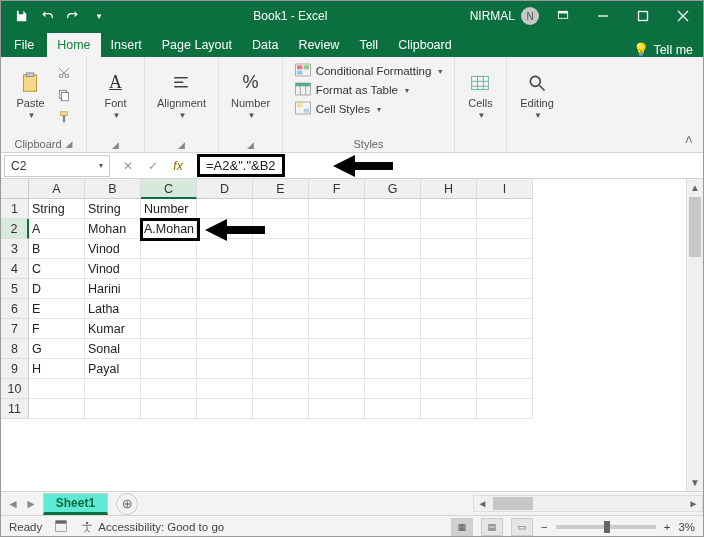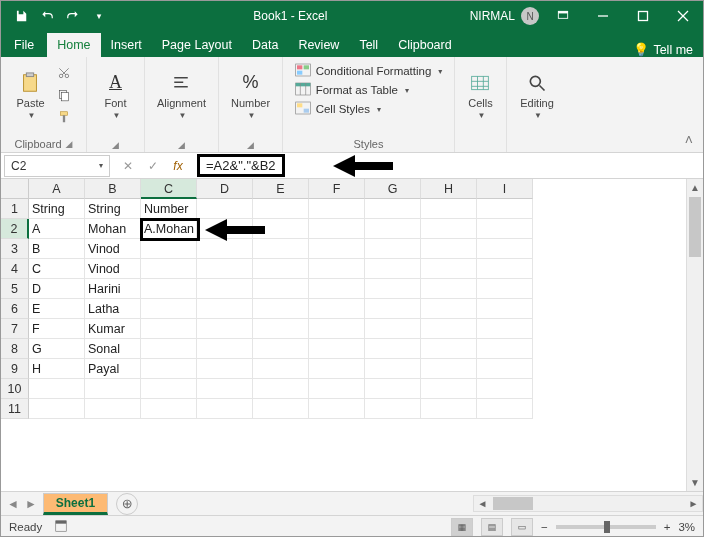--- a/index.html
+++ b/index.html
@@ -62,21 +62,21 @@
   .vscroll .thumb { position:absolute; left:2px; right:2px; top:18px; height:60px; background:#c7c7c7;}
   .vscroll .arrow { position:absolute; left:0; right:0; height:17px; display:flex; align-items:center; justify-content:center; color:#666; font-size:10px;}
 
   
   .active-cell-box { position:absolute; border:3px solid #000; pointer-events:none; }
   .annot-arrow { position:absolute; }
 
   
   .sheettabs { height: 24px; border-top:1px solid #d4d4d4; background:#f3f3f3; display:flex; align-items:center; font-size:12px; }
   .sheet-nav { display:flex; padding:0 6px; gap:6px; color:#888;}
-  .sheet-tab { background:#fdba74; border:1px solid #ccc; border-bottom:3px solid #0c6f3f; padding:2px 12px; color:#0c6f3f; font-weight:600;}
+  .sheet-tab { background:#5eead4; border:1px solid #ccc; border-bottom:3px solid #0c6f3f; padding:2px 12px; color:#0c6f3f; font-weight:600;}
   .add-sheet { width:22px; height:22px; border:1px solid #ccc; border-radius:50%; display:flex; align-items:center; justify-content:center; margin-left:8px; color:#666; font-size:13px;}
   .hscroll-area { margin-left:auto; width:230px; height:17px; background:#f0f0f0; border:1px solid #ddd; position:relative; display:flex; align-items:center;}
   .hscroll-area .ha { width:17px; text-align:center; color:#666; font-size:10px;}
   .hscroll-area .thumb { flex:0 0 40px; height:13px; background:#c7c7c7; margin-left:2px;}
 
   
   .statusbar { height:22px; background:#f3f3f3; border-top:1px solid #d4d4d4; display:flex; align-items:center; font-size:11.5px; color:#444; padding:0 8px; gap:12px;}
   .status-right { margin-left:auto; display:flex; align-items:center; gap:8px;}
   .view-btn { width:22px; height:18px; background:#e6e6e6; border:1px solid #ccc; display:flex; align-items:center; justify-content:center; font-size:9px; color:#555;}
   .view-btn.active { background:#d0d0d0; }
@@ -493,20 +493,27 @@
 </div>
 
 <div class="statusbar">
   <span>Ready</span>
   <span>
     <svg width="14" height="14" viewBox="0 0 24 24">
         <rect x="3" y="3" width="18" height="18" fill="none" stroke="#666"></rect>
         <rect x="3" y="3" width="18" height="5" fill="#666"></rect>
       </svg>
   </span>
+  <span style="display:flex; align-items:center; gap:4px">
+    <svg width="14" height="14" viewBox="0 0 24 24">
+        <circle cx="12" cy="5" r="2" fill="#666"></circle>
+        <path d="M4 9h16M12 9v7m-4 5l4-5 4 5" stroke="#666" fill="none" stroke-width="1.6"></path>
+      </svg>
+    <span>Accessibility: Good to go</span>
+  </span>
   <div class="status-right">
     <div class="view-btn active">▦</div>
     <div class="view-btn">▤</div>
     <div class="view-btn">▭</div>
     <span>−</span>
     <div class="zoom-slider">
         <div class="knob"></div>
       </div>
     <span>+</span>
     <span>3%</span>

